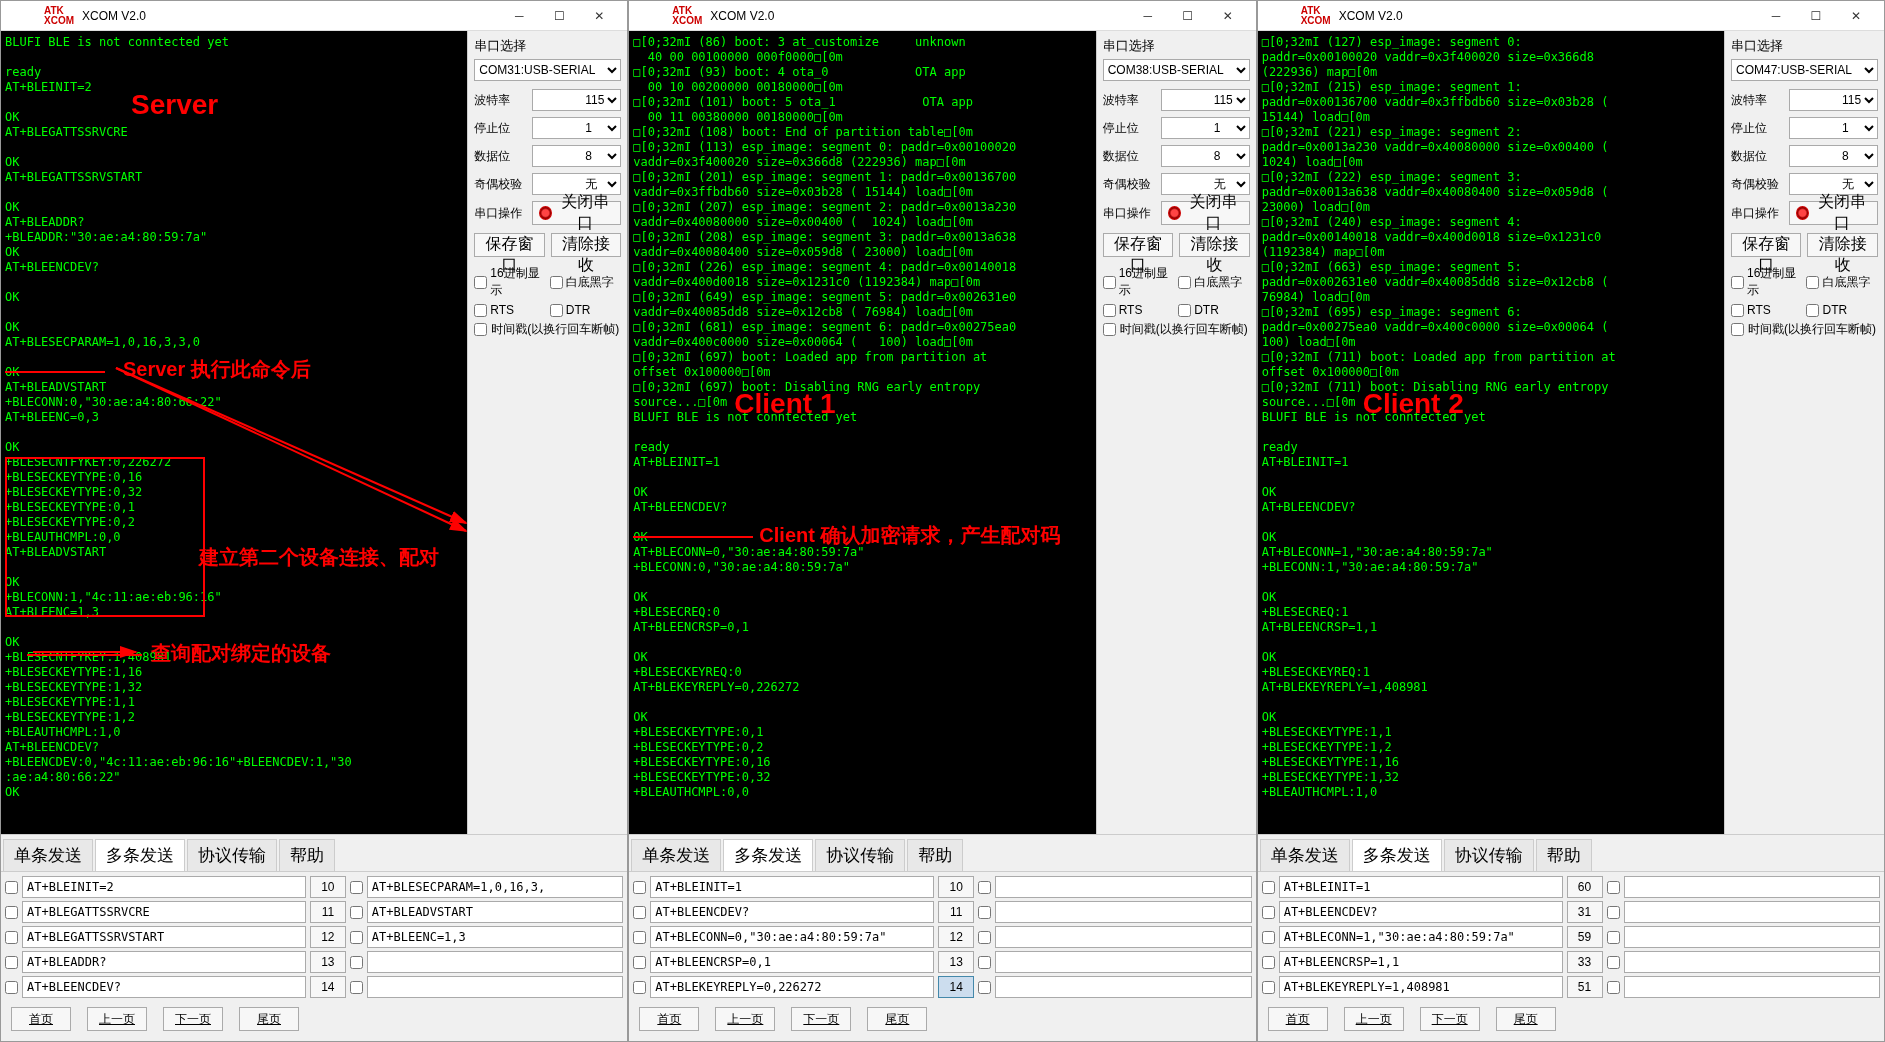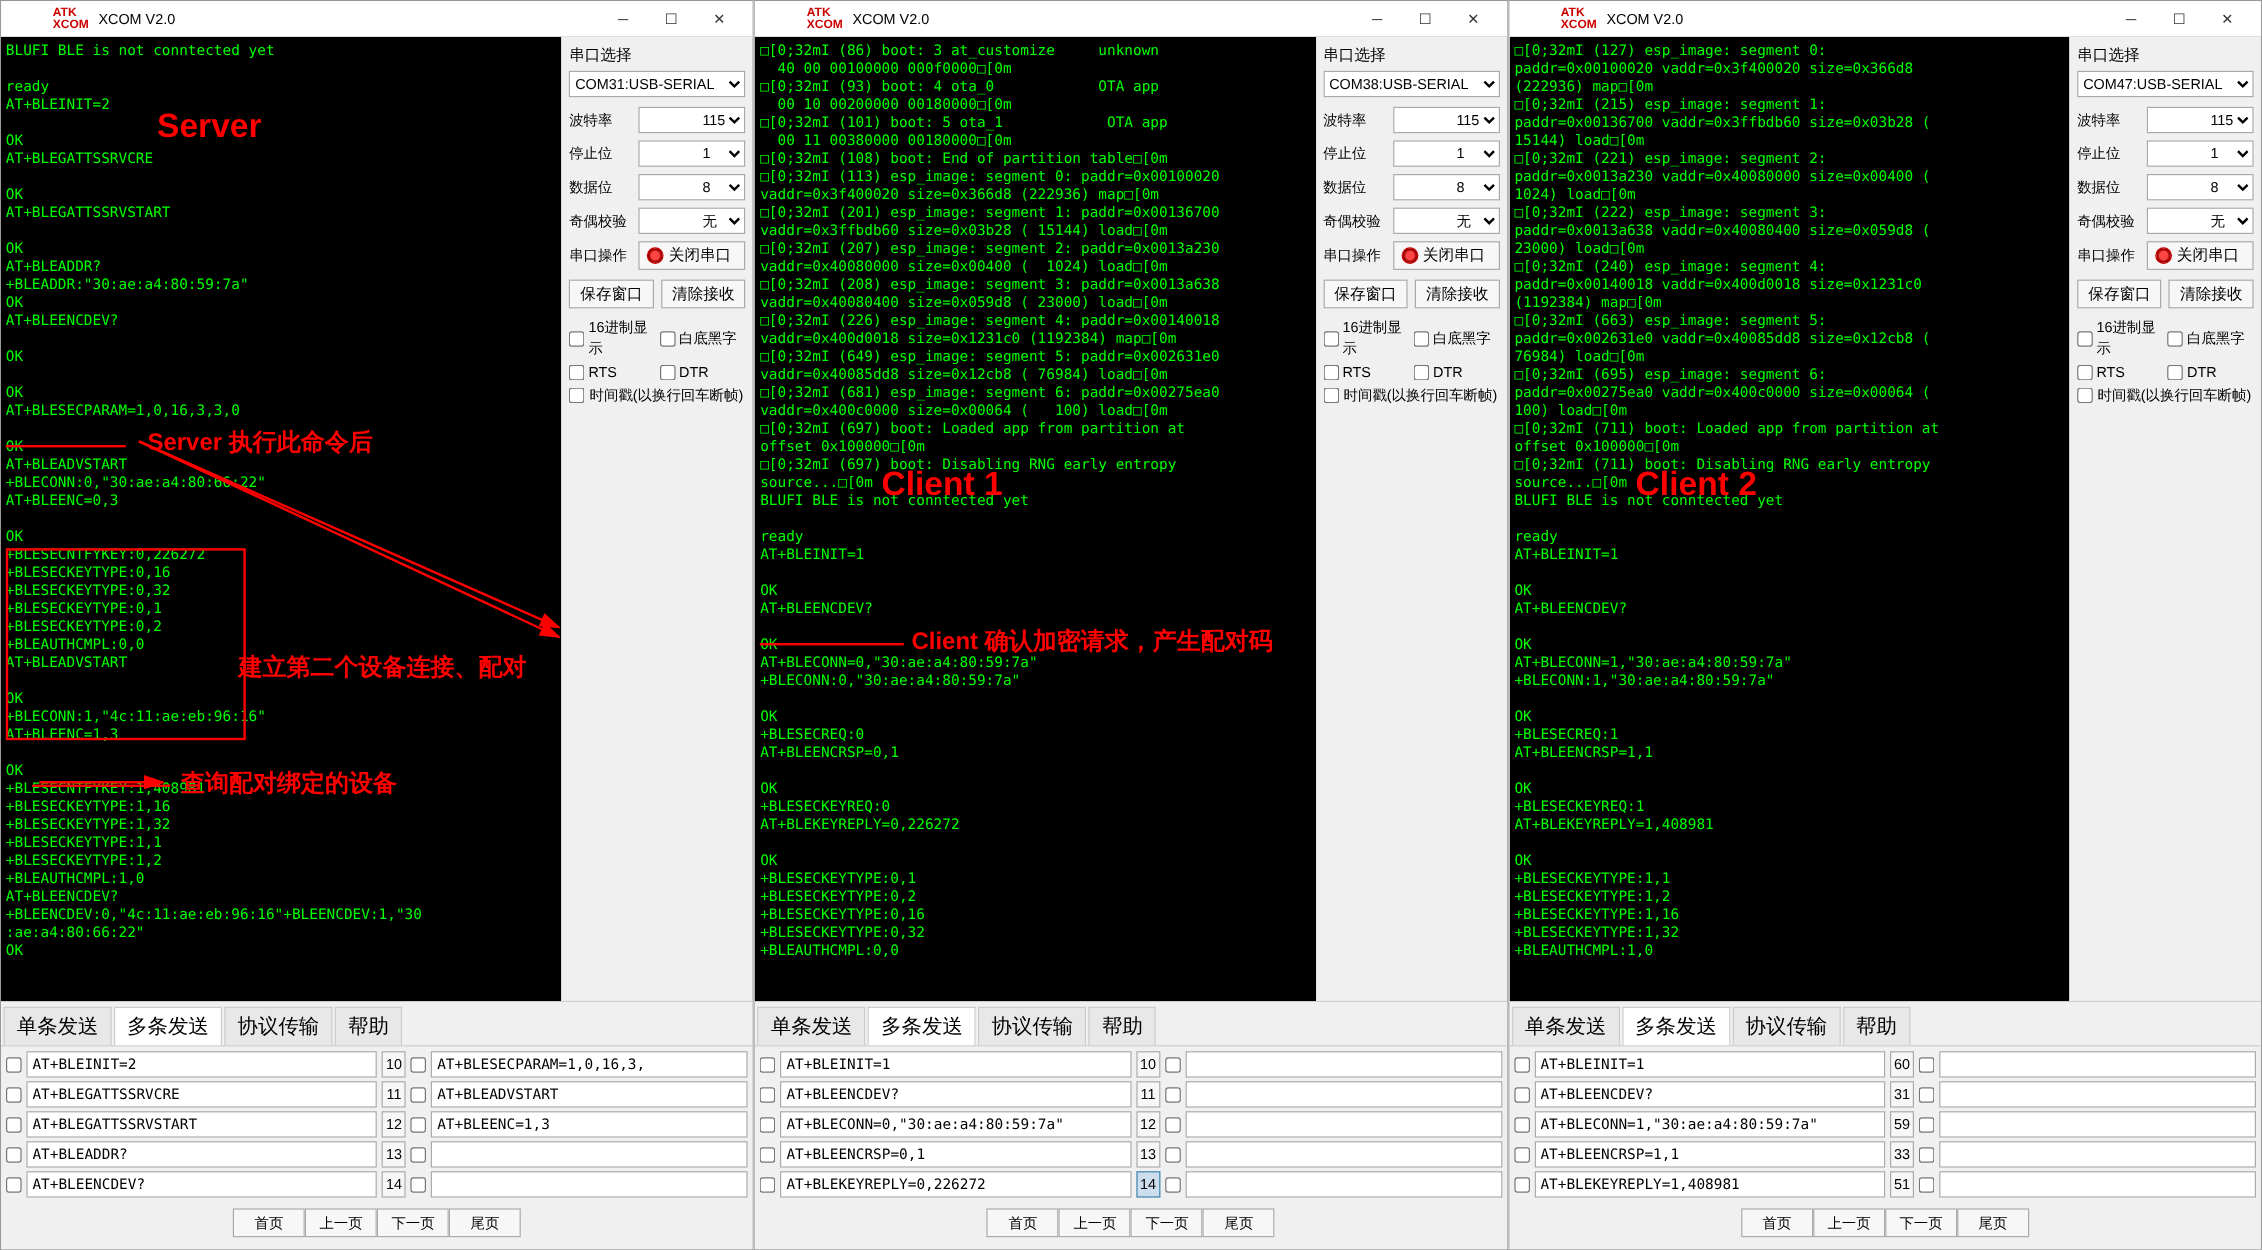--- a/index.html
+++ b/index.html
@@ -11,40 +11,40 @@
 .titlebar .winbtns { display: flex; gap: 0; }
 .titlebar .wb { width: 40px; height: 24px; display: flex; align-items: center; justify-content: center; font-size: 12px; color: #333; }
 .main { display: flex; flex: 1; overflow: hidden; }
 .terminal { flex: 1; background: #000; color: #0f0; font-family: "Consolas", monospace; font-size: 12px; padding: 4px; overflow-y: auto; white-space: pre; line-height: 1.25; position: relative; }
 .sidepanel { width: 160px; background: #f0f0f0; border-left: 1px solid #ccc; padding: 6px; font-size: 12px; }
 .sidepanel .grp-title { font-weight: normal; margin-bottom: 4px; font-size: 13px; }
 .sidepanel select, .sidepanel input[type=text] { width: 100%; font-size: 12px; height: 22px; border: 1px solid #aaa; background: #fff; }
 .sidepanel .row { display: flex; align-items: center; margin-bottom: 6px; gap: 4px; }
 .sidepanel .row label { width: 54px; font-size: 12px; }
 .sidepanel .row .sel { flex: 1; padding-left: 48px; }
-.sidepanel button { font-size: 13px; height: 24px; border: 1px solid #aaa; background: #f7f7f7; padding: 0 6px; }
+.sidepanel button { font-size: 16px; height: 24px; border: 1px solid #aaa; background: #f7f7f7; padding: 0 6px; }
 .opbtn { display: flex; align-items: center; gap: 4px; }
 .rec { width: 14px; height: 14px; border-radius: 50%; background: radial-gradient(circle, #f44 40%, #900 60%); border: 1px solid #c00; display: inline-block; }
 .btnrow { display: flex; gap: 6px; margin: 8px 0; }
 .btnrow button { flex: 1; }
 .chkrow { display: flex; align-items: center; gap: 4px; font-size: 12px; margin: 4px 0; }
 .chkrow input { margin: 0; }
 .chkrow .half { flex: 1; display: flex; align-items: center; gap: 3px; }
 
 .bottom { border-top: 1px solid #ccc; background: #f0f0f0; font-size: 12px; }
 .tabs { display: flex; border-bottom: 1px solid #ccc; padding-top: 4px; }
 .tabs .tab { padding: 4px 10px; border: 1px solid #ccc; border-bottom: none; background: #e8e8e8; margin-left: 2px; font-size: 17px; }
 .tabs .tab.active { background: #fff; }
 .sendgrid { padding: 4px; }
 .sendrow { display: flex; align-items: center; gap: 4px; margin-bottom: 3px; }
 .sendrow input[type=checkbox] { }
 .sendrow .cmdinput { flex: 1; height: 22px; border: 1px solid #aaa; font-family: monospace; font-size: 12px; padding: 0 4px; }
-.sendrow .numbtn { width: 20px; height: 22px; border: 1px solid #aaa; background: #f7f7f7; font-size: 12px; }
+.sendrow .numbtn { width: 36px; height: 22px; border: 1px solid #aaa; background: #f7f7f7; font-size: 12px; }
 .sendrow .numbtn.hi { background: #cde; border-color: #48a; }
-.pager { display: flex; gap: 0; justify-content: center; padding: 6px; }
+.pager { display: flex; gap: 16px; justify-content: flex-start; padding: 6px; text-decoration: underline; }
 .pager button { width: 60px; height: 24px; border: 1px solid #aaa; background: #f7f7f7; font-size: 12px; }
 
 
 .annot { position: absolute; color: #f00; font-size: 28px; font-weight: bold; pointer-events: none; font-family: Arial, sans-serif; }
 .annot-small { font-size: 20px; }
 .arrow-svg { position: absolute; top: 0; left: 0; width: 100%; height: 100%; pointer-events: none; }
 .redline { position: absolute; border-top: 2px solid #f00; pointer-events: none; }
 .redbox { position: absolute; border: 2px solid #f00; pointer-events: none; }
 </style>
 </head>

